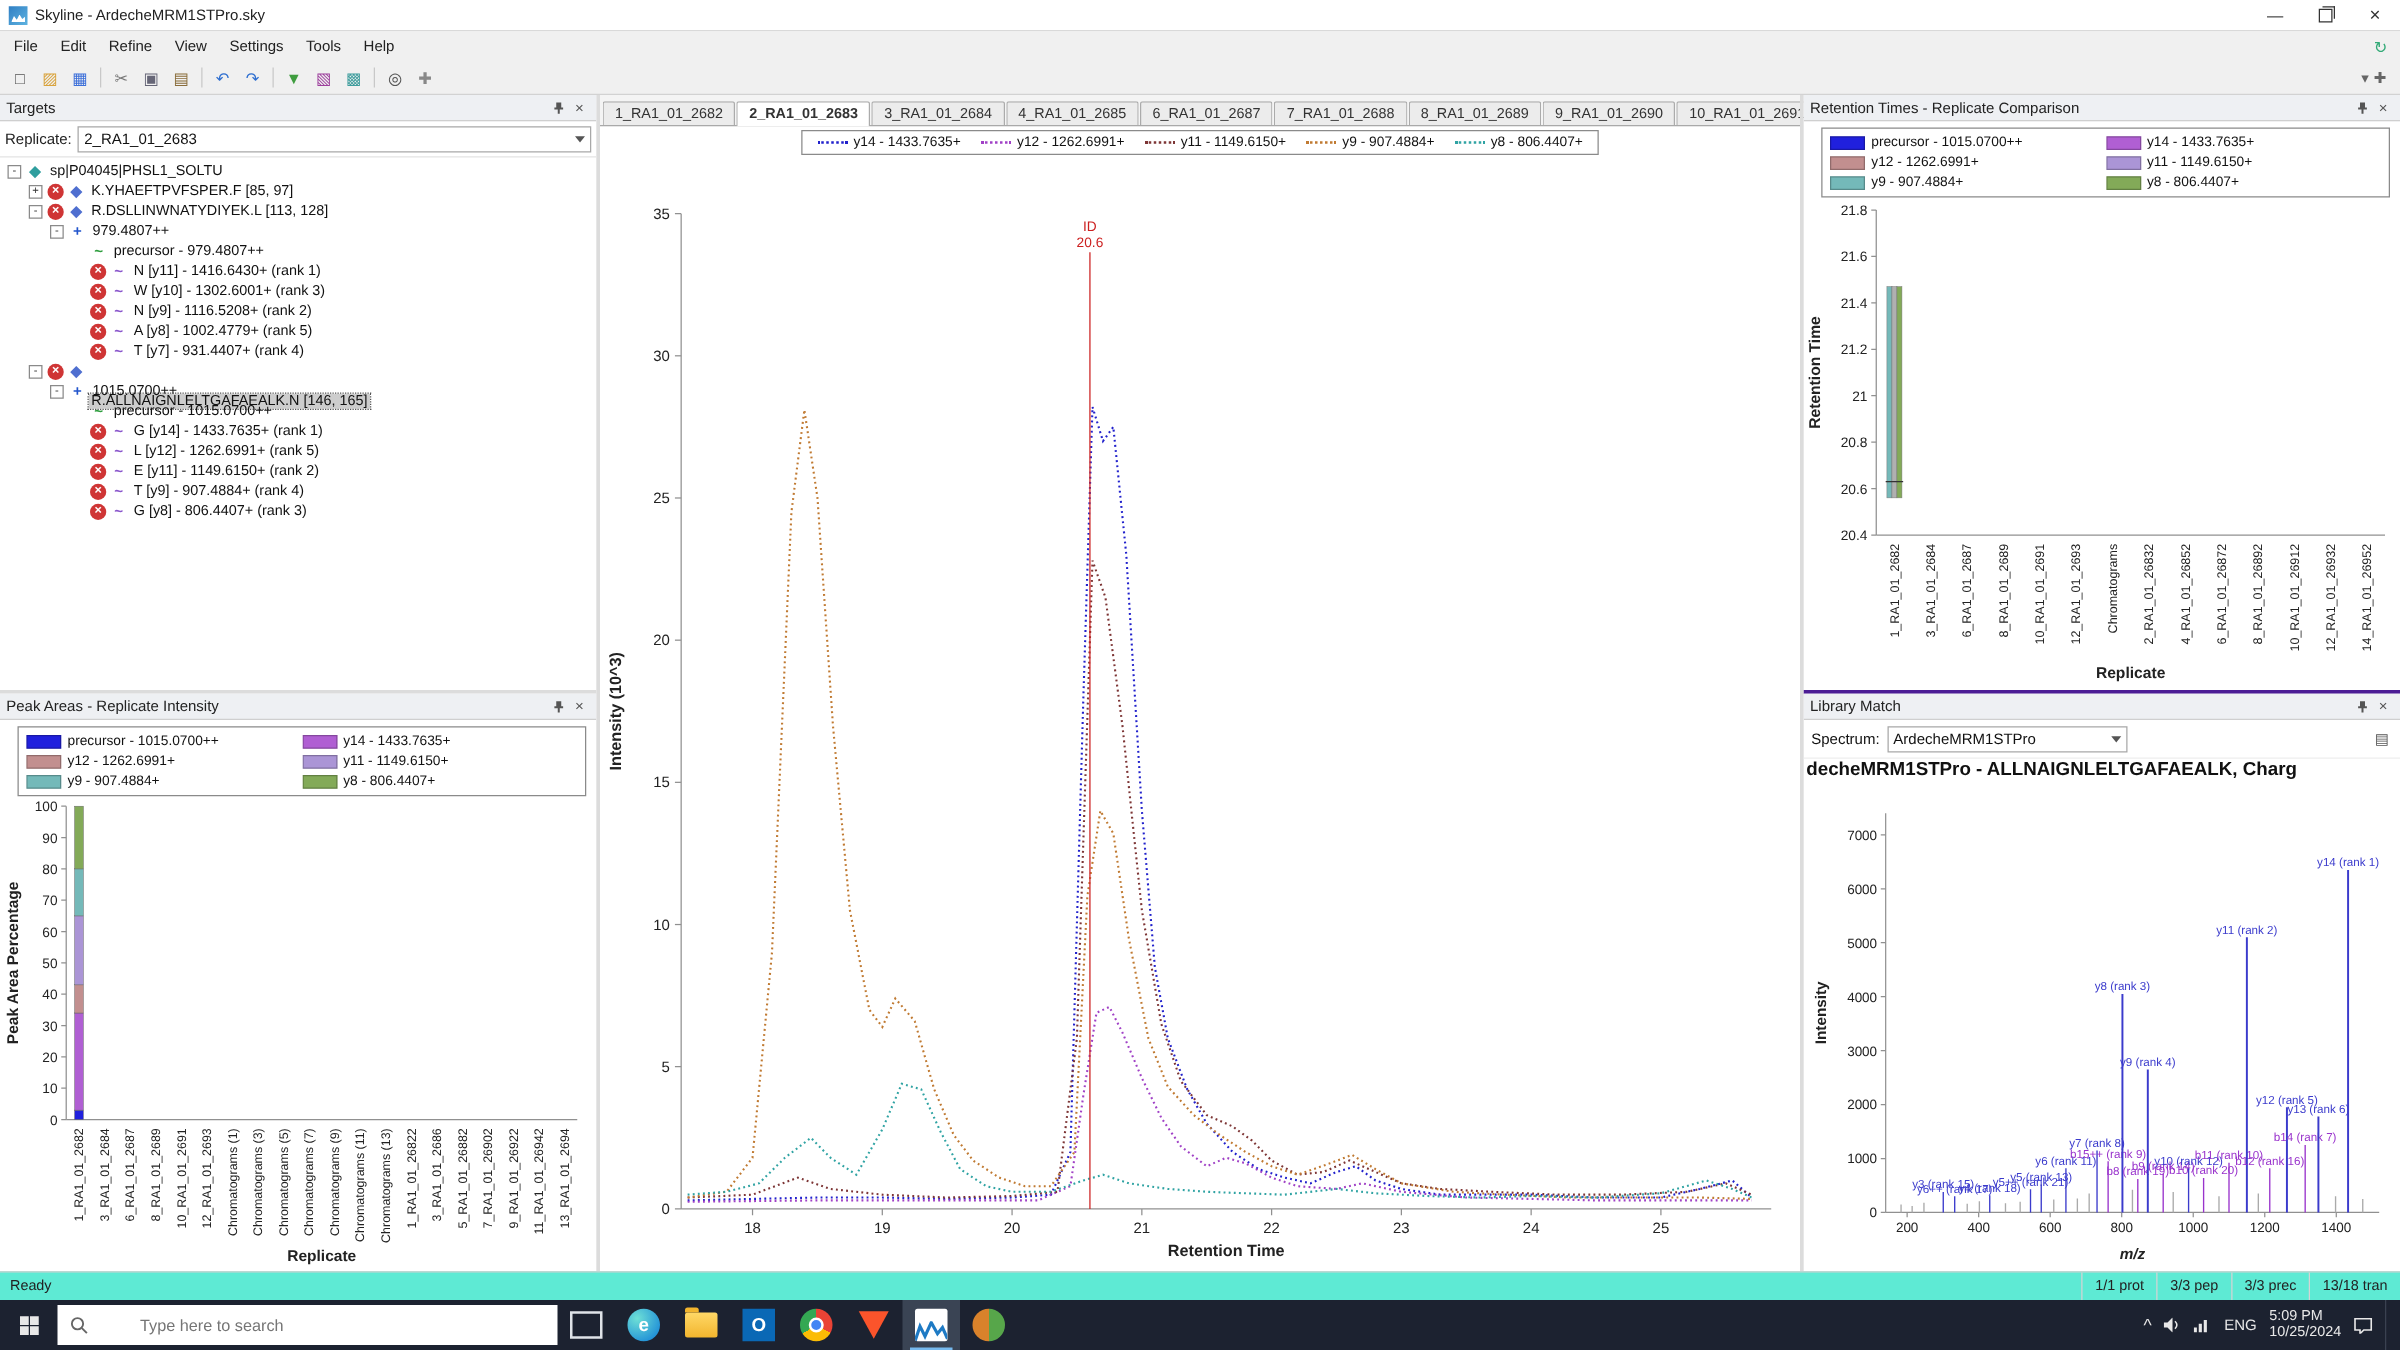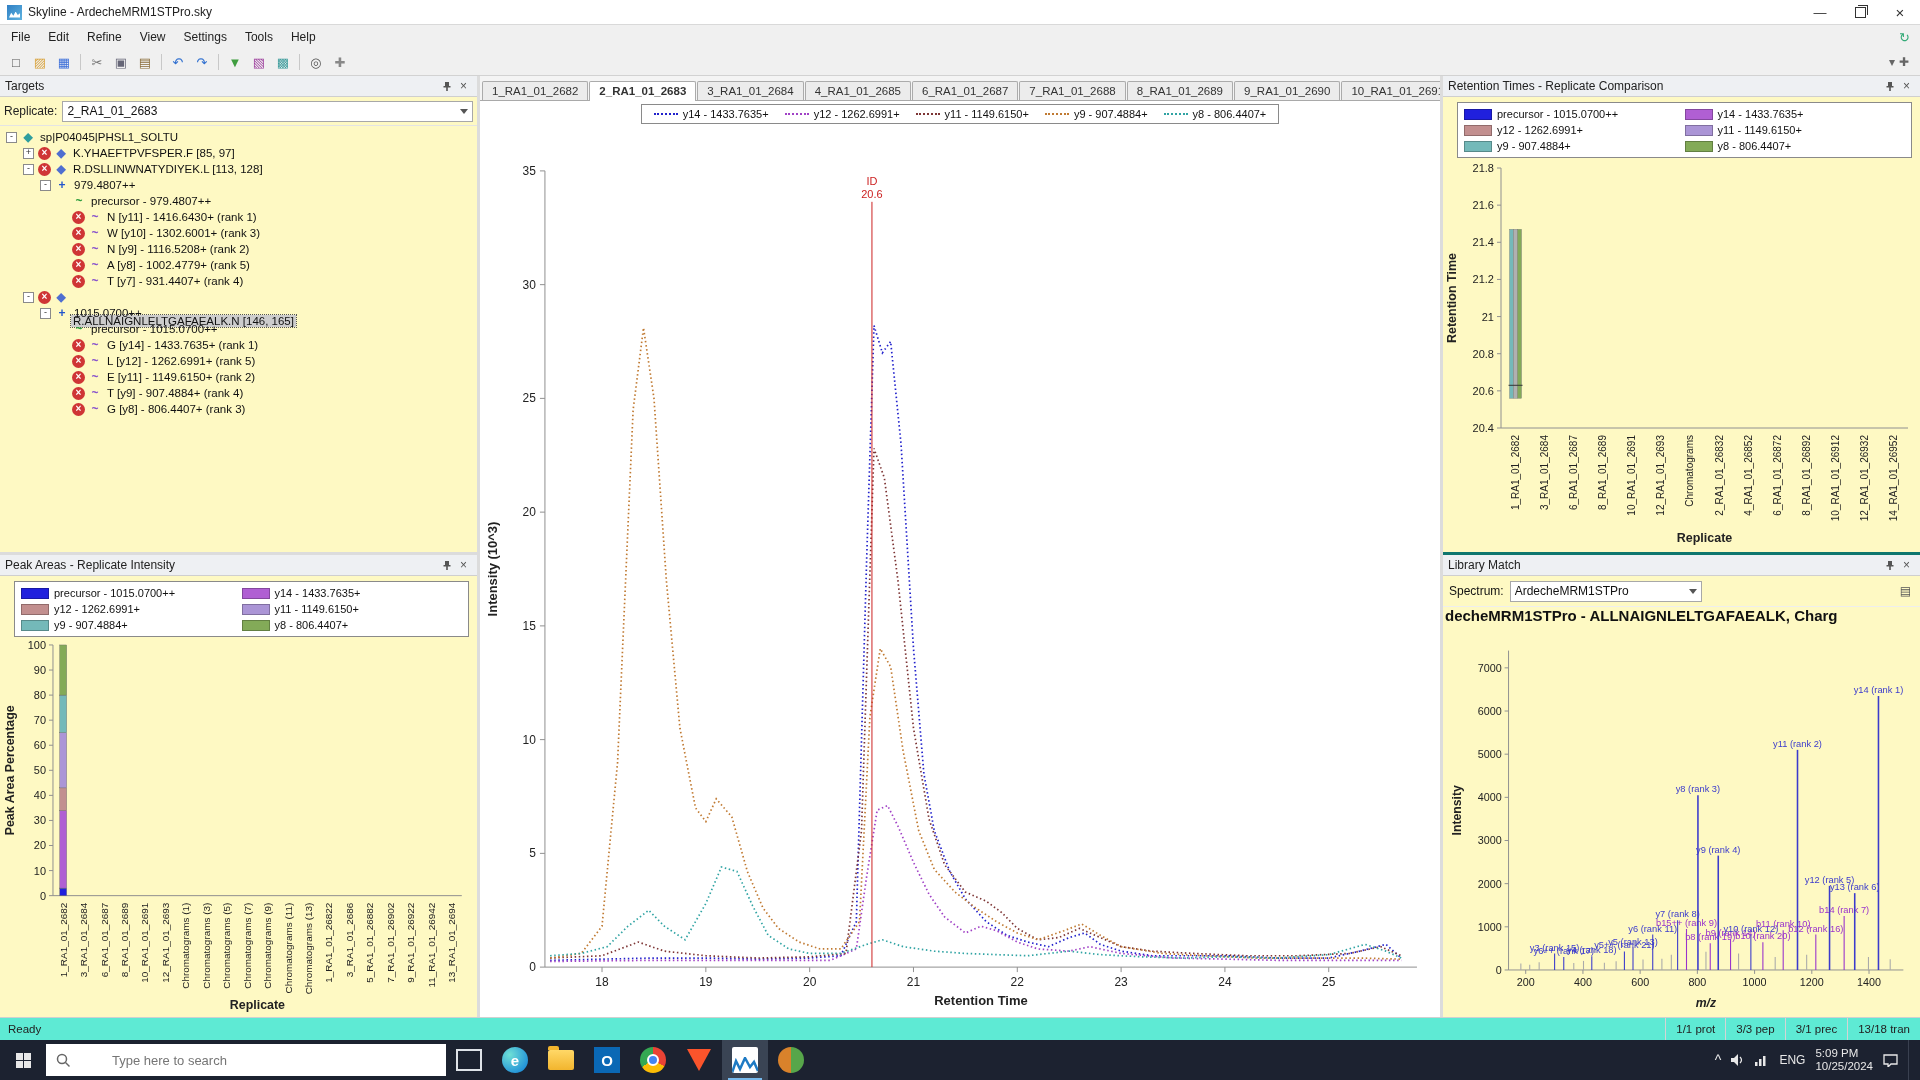--- a/index.html
+++ b/index.html
@@ -26,21 +26,21 @@
   .toolbar{height:26px;display:flex;align-items:center;background:#f0f0f0;border-bottom:1px solid #d2d2d2;flex:none;padding:0 5px;gap:2px;}
   .tbi{width:20px;height:20px;display:flex;align-items:center;justify-content:center;font-size:13px;border:1px solid transparent;border-radius:2px;}
   .tb-sep{width:1px;height:16px;background:#c8c8c8;margin:0 3px;}
   .toolbar-right{margin-left:auto;display:flex;gap:4px;margin-right:6px;color:#666;}
 
   
   .content{flex:1;display:flex;min-height:0;background:#e9e9e9;}
   .col-left{width:477px;flex:none;display:flex;flex-direction:column;border-right:3px solid #dcdcdc;}
   .col-center{flex:1;display:flex;flex-direction:column;background:#fff;min-width:0;}
   .col-right{width:477px;flex:none;display:flex;flex-direction:column;border-left:3px solid #dcdcdc;}
-  .panel{background:#fef9c3;display:flex;flex-direction:column;overflow:hidden;}
+  .panel{background:#ffffff;display:flex;flex-direction:column;overflow:hidden;}
   .panel-header{height:20px;flex:none;background:#eef0f3;border-bottom:1px solid #cfcfcf;display:flex;align-items:center;padding:0 5px;color:#222;}
   .panel-header .ph-title{font-size:12px;}
   .ph-spacer{flex:1;}
   .ph-btn{width:17px;height:15px;display:flex;align-items:center;justify-content:center;color:#555;font-size:12px;}
 
   
   #targetsPanel{height:476px;border-bottom:3px solid #dcdcdc;}
   .repl-row{height:24px;flex:none;display:flex;align-items:center;padding:2px 4px;gap:5px;border-bottom:1px solid #e4e4e4;}
   .repl-label{flex:none;color:#222;}
   .combo{flex:1;height:19px;background:#fff;border:1px solid #a8a8a8;display:flex;align-items:center;padding:0 4px;position:relative;}
@@ -65,21 +65,21 @@
   .cl-swatch{width:24px;height:0;border-top:2px dotted #000;flex:none;}
 
   
   .tabstrip{height:22px;flex:none;background:#f4f4f4;border-bottom:1px solid #a9a9a9;display:flex;align-items:flex-end;padding:2px 2px 0 2px;}
   .tab{padding:3px 9px 3px;font-size:11.5px;background:#ececec;border:1px solid #ababab;border-bottom:none;margin-right:1px;color:#333;border-radius:2px 2px 0 0;}
   .tab.active{background:#fff;font-weight:bold;position:relative;top:1px;padding-bottom:4px;}
   .tab-ctrls{margin-left:auto;display:flex;align-items:center;gap:6px;padding:0 6px 3px;color:#444;font-size:10px;}
 
   
   #peakAreasPanel{flex:1;}
-  #rtPanel{height:476px;border-bottom:3px solid #0f766e;}
+  #rtPanel{height:476px;border-bottom:3px solid #4c1d95;}
   #libPanel{flex:1;}
   .spec-row{height:26px;flex:none;display:flex;align-items:center;gap:6px;padding:2px 6px;border-bottom:1px solid #eee;}
   .lib-heading{height:24px;flex:none;font-size:15px;font-weight:bold;color:#111;white-space:nowrap;overflow:hidden;padding-left:2px;}
 
   
   .statusbar{height:22px;flex:none;background:#5eead4;border-top:1px solid #d0d0d0;display:flex;align-items:center;font-size:11.5px;color:#222;}
   .statusbar .sb-left{padding:0 8px;flex:1;}
   .sb-cell{padding:0 10px;border-left:1px solid #d4d4d4;height:100%;display:flex;align-items:center;}
 
   
@@ -672,21 +672,21 @@
           </svg>
       </div>
     </div>
   </div>
 
   <div class="statusbar">
     <span class="sb-left">Ready</span>
     <span id="statusCells" style="display:flex;height:100%">
         <span class="sb-cell">1/1 prot</span>
         <span class="sb-cell">3/3 pep</span>
-        <span class="sb-cell">3/1 prec</span>
+        <span class="sb-cell">3/3 prec</span>
         <span class="sb-cell">13/18 tran</span>
       </span>
   </div>
 
   <div class="taskbar">
     <div class="tb-start">
       <div class="win-logo">
           <div></div>
           <div></div>
           <div></div>

